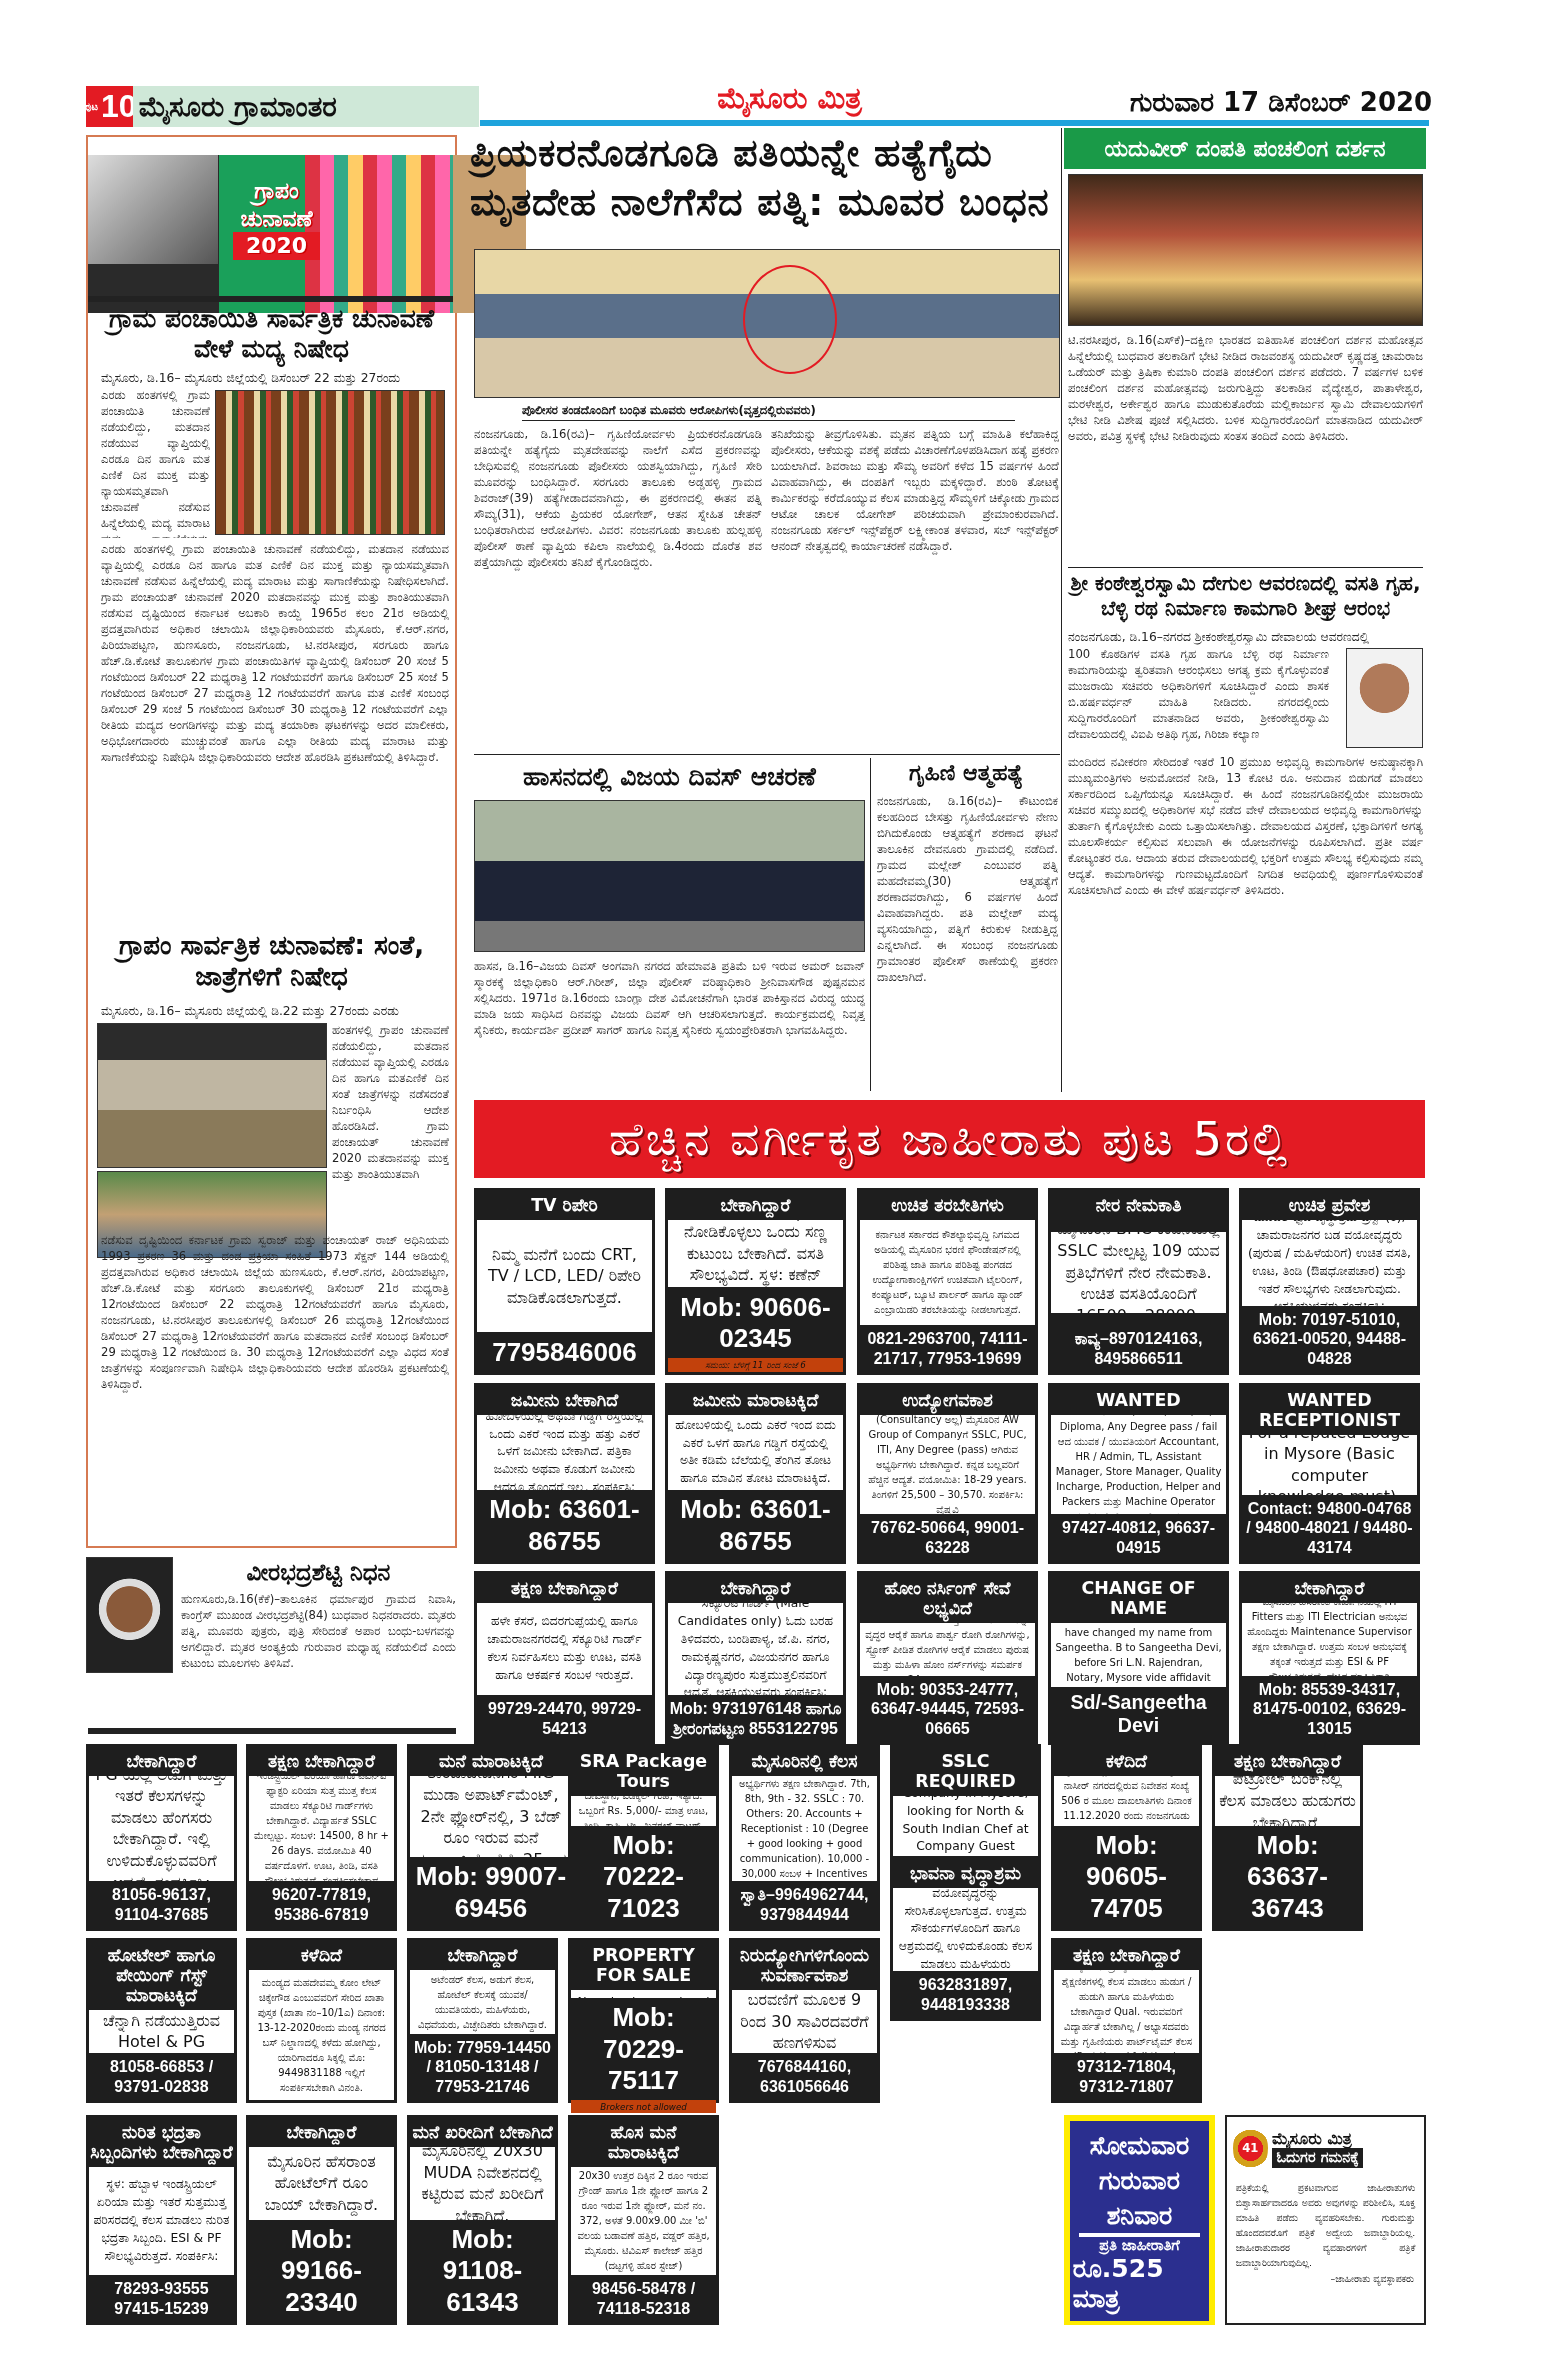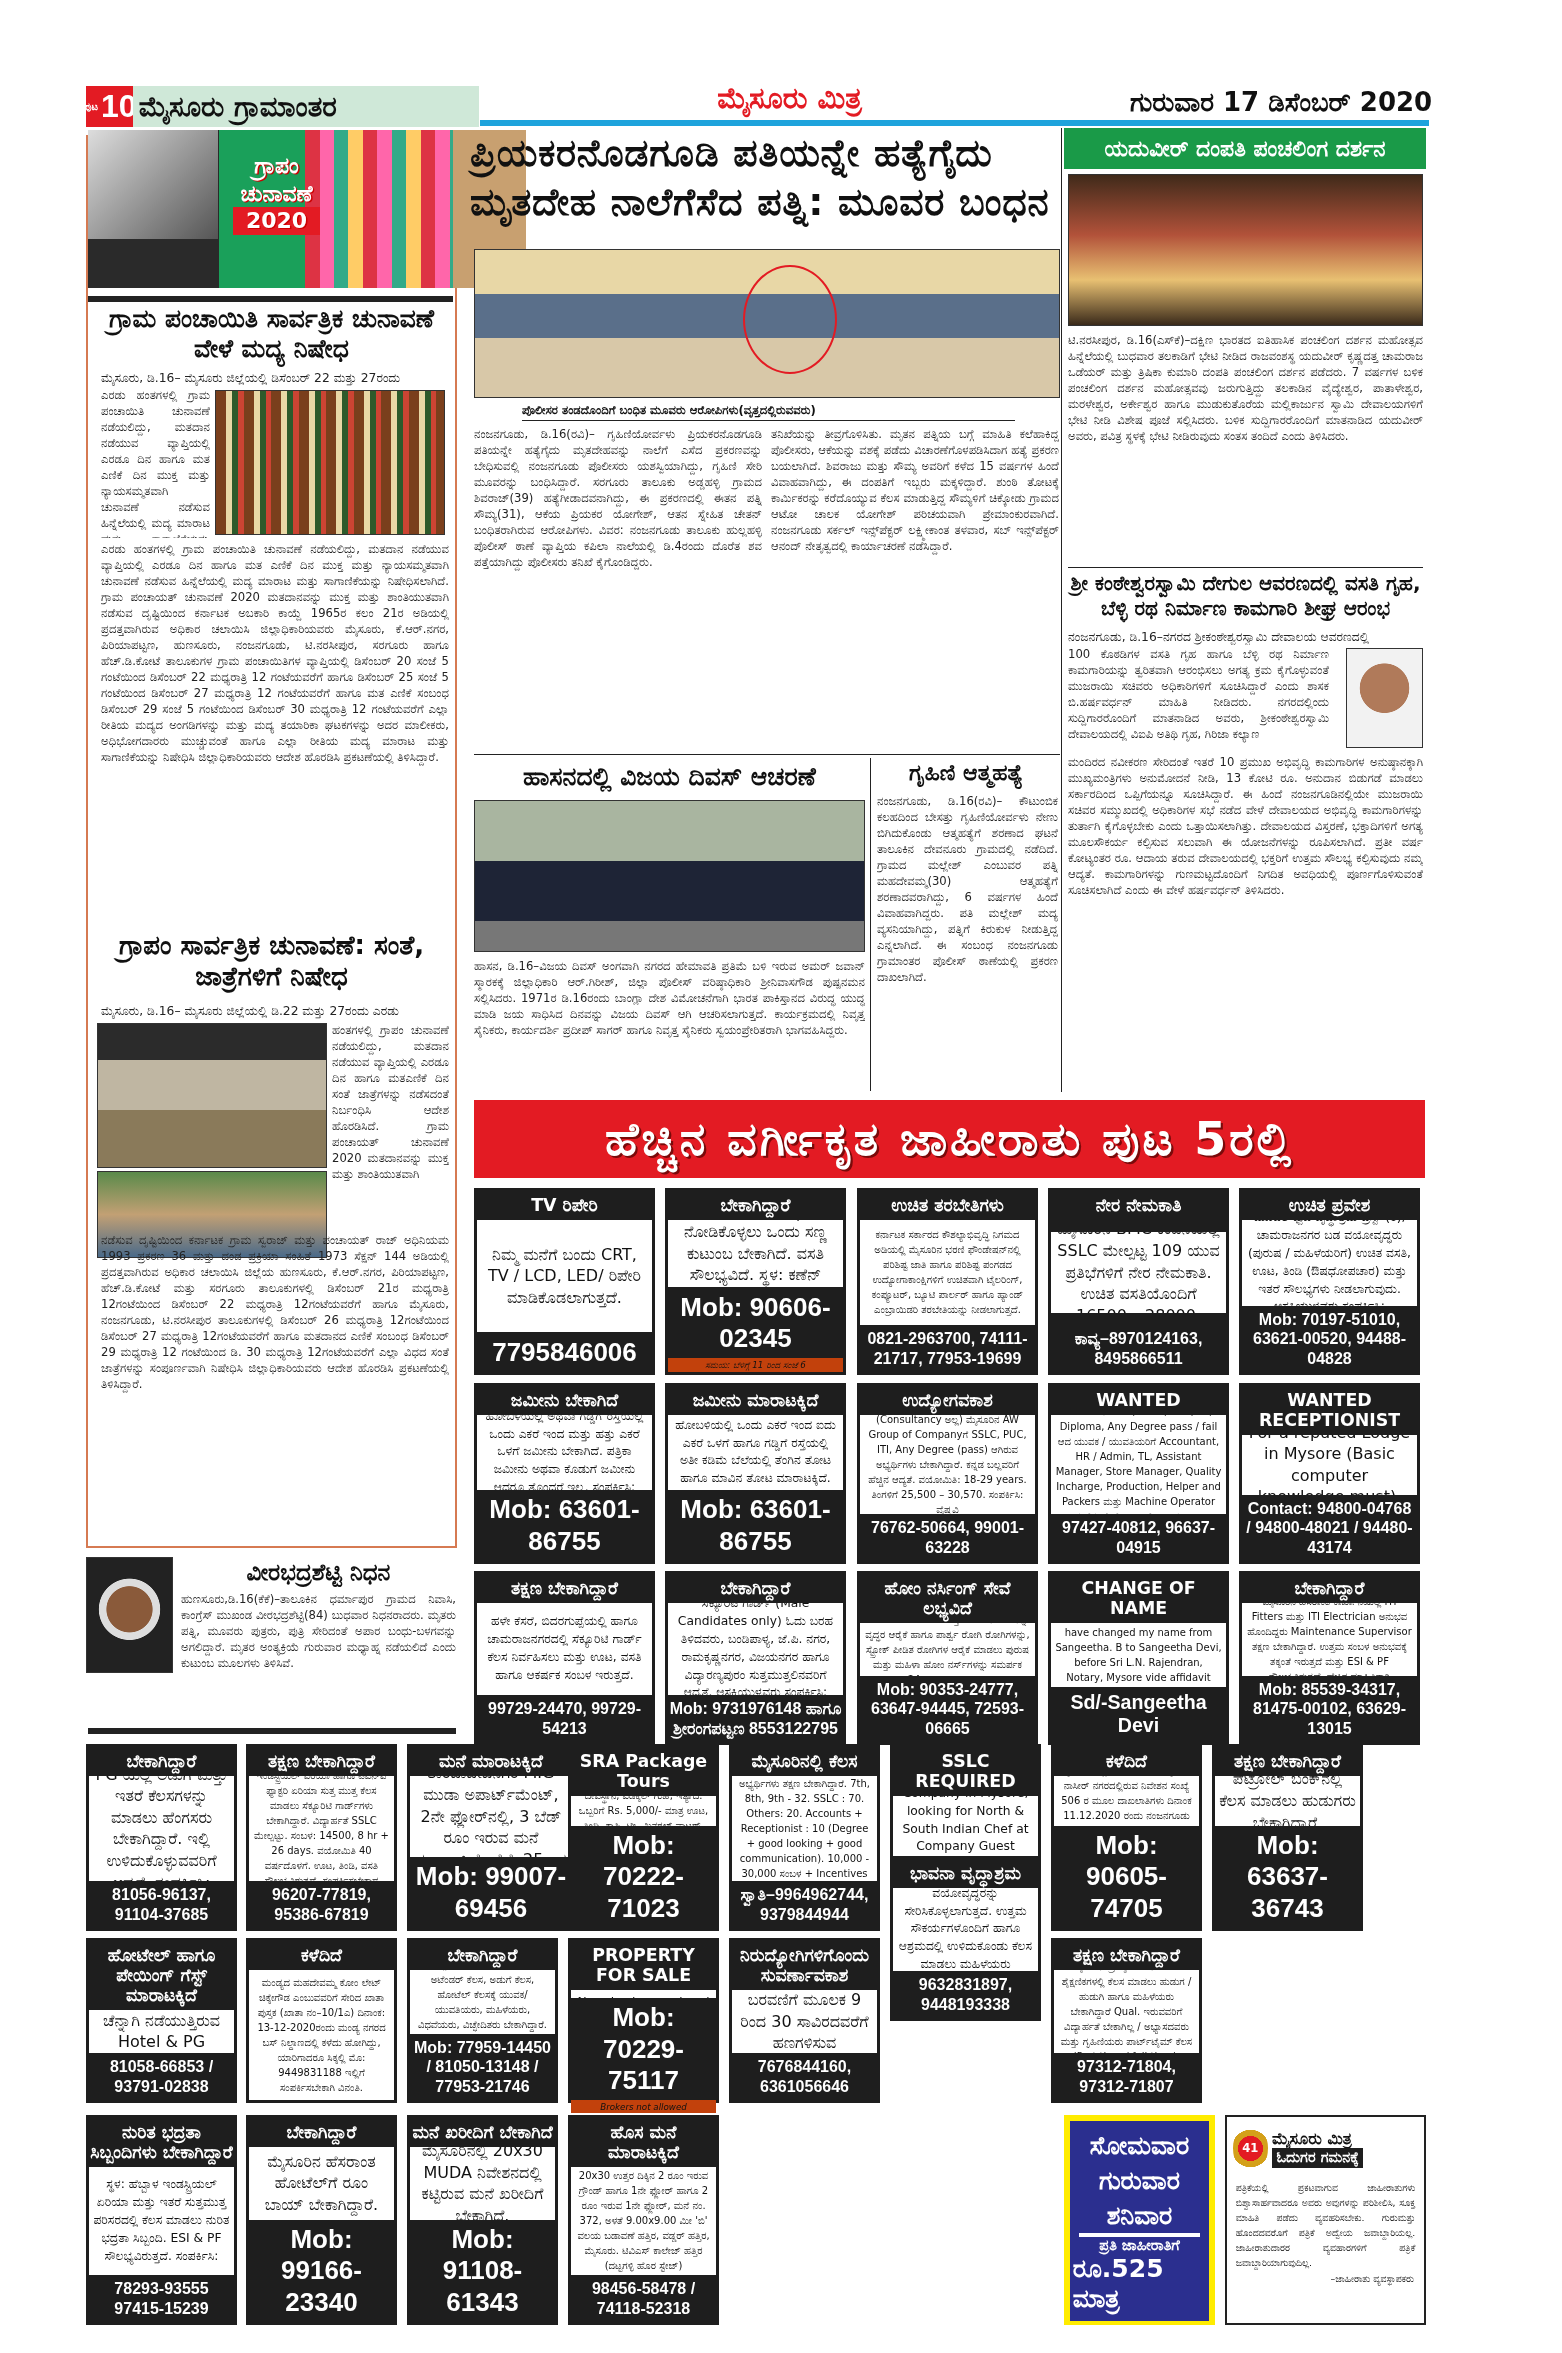--- a/index.html
+++ b/index.html
@@ -9,21 +9,21 @@
   
   .pagebox{left:86px;top:86px;width:48px;height:41px;background:#e31b23;color:#fff;display:flex;align-items:center;justify-content:center;gap:2.9px}
   .pagebox .pl{font-size:10px;font-weight:bold}
   .pagebox .pn{font-size:32px;font-weight:bold;font-family:"Liberation Sans",sans-serif}
   .section-title{left:133px;top:86px;width:346px;height:41px;background:#cfe8d8;font-size:27.5px;font-weight:bold;padding-left:5.8px;display:flex;align-items:center;white-space:nowrap}
   .masthead{left:652px;top:81px;width:275px;text-align:center;font-size:29px;font-weight:bold;color:#e31b23;font-family:"DejaVu Serif",serif}
   .dateline{left:1130px;top:87px;width:297px;text-align:right;font-size:26px;font-weight:bold;white-space:nowrap}
   .blue-rule{left:480px;top:120px;width:949px;height:5.8px;background:#1ea3dc}
   
   .leftframe{left:86px;top:135px;width:371px;height:1413px;border:2.9px solid #d67a52}
-  .banner{left:88px;top:130px;width:438px;height:158px;background:linear-gradient(90deg,#2a2a2a 0 30%,#1aa05a 30% 55%,#c8a070 55% 100%);overflow:hidden}
+  .banner{left:88px;top:155px;width:438px;height:158px;background:linear-gradient(90deg,#2a2a2a 0 30%,#1aa05a 30% 55%,#c8a070 55% 100%);overflow:hidden}
   .banner .hand{left:0;top:0;width:130px;height:109px;background:linear-gradient(135deg,#ddd 0,#555 100%)}
   .banner .crowd{left:217px;top:0;width:148px;height:158px;background:repeating-linear-gradient(90deg,#d34 0 14.5px,#f6a 14.5px 29px,#3a8 29px 43px,#fc6 43px 58px)}
   .banner .bt{left:145px;top:22px;width:87px;color:#fff;font-weight:bold;text-align:center;font-size:22px;line-height:1.25;text-shadow:1.4px 1.4px 0 #c00}
   .banner .bt span{display:block}
   .banner .yr{color:#fff;background:#e31b23}
   .darkbar{left:88px;top:296px;width:365px;height:5.8px;background:#222}
   .lhead{left:94px;width:355px;text-align:center;font-size:25px;font-weight:bold;line-height:1.2}
   .body-text{font-size:11.6px;line-height:16px;color:#222;text-align:justify;overflow:hidden}
   .dateline-small{font-size:12.3px;line-height:16px;color:#222;white-space:nowrap;overflow:hidden}
   .photo{background:linear-gradient(160deg,#6b4b2e,#c99b6a 40%,#3b2a1c 80%);border:0.7px solid #333}
@@ -33,21 +33,21 @@
   .photo.temple{background:linear-gradient(180deg,#402a1a,#b2523a 40%,#e8c072 70%,#3a2a1a)}
   .photo.hassan{background:linear-gradient(180deg,#a9b5a0 0 40%,#1e2436 40% 80%,#777 80%)}
   .photo.face{background:radial-gradient(circle at 50% 40%,#b07a5a 0 35%,#f2f2f2 36%)}
   .photo.oldman{background:radial-gradient(circle at 50% 45%,#8a5a3a 0 30%,#ddd 31% 40%,#222 41%)}
   
   .mainhead{left:470px;top:129px;width:594px;text-align:left;font-size:38px;font-weight:bold;line-height:1.28;letter-spacing:0.7px}
   .caption{font-size:11.6px;font-weight:bold;border-bottom:1.4px solid #222;padding-bottom:2.9px}
   .vrule{background:#222;width:1.4px}
   .greenhead{left:1064px;top:128px;width:362px;height:41px;background:#1a9a48;color:#fff;font-size:22px;font-weight:bold;display:flex;align-items:center;justify-content:center;white-space:nowrap}
   .subhead{font-size:22px;font-weight:bold;line-height:1.25;text-align:center}
-  .redbanner{left:474px;top:1100px;width:951px;height:78px;background:#e31b23;color:#fff;font-size:46px;font-weight:bold;display:flex;align-items:center;justify-content:center;letter-spacing:2.9px;text-shadow:2.2px 2.2px 0 #7a0a0a}
+  .redbanner{left:474px;top:1100px;width:951px;height:78px;background:#e31b23;color:#fff;font-size:46px;font-weight:normal;display:flex;align-items:center;justify-content:center;letter-spacing:2.9px;text-shadow:2.2px 2.2px 0 #7a0a0a}
   
   .ad{position:absolute;background:#1e1e1e;display:flex;flex-direction:column;padding:2.9px;color:#fff}
   .ad .h{font-weight:bold;text-align:center;font-size:17.4px;line-height:1.15;padding:4.3px 1.4px}
   .ad .b{background:#fff;color:#111;flex:1;text-align:center;font-size:10px;line-height:1.5;padding:4.3px;overflow:hidden;display:flex;flex-direction:column;justify-content:center}
   .ad .b.big{font-size:16px;line-height:1.35}
   .ad .b.mid{font-size:12.3px;line-height:1.45}
   .ad .p{font-weight:bold;text-align:center;font-size:16px;padding:4.3px 1.4px;line-height:1.2;font-family:"Liberation Sans",sans-serif}
   .ad .p.xl{font-size:26px}
   .ad .p.lg{font-size:19.6px}
   .ad .foot{background:#c2410c;color:#111;font-size:8.7px;text-align:center;padding:1.4px;font-style:italic}

